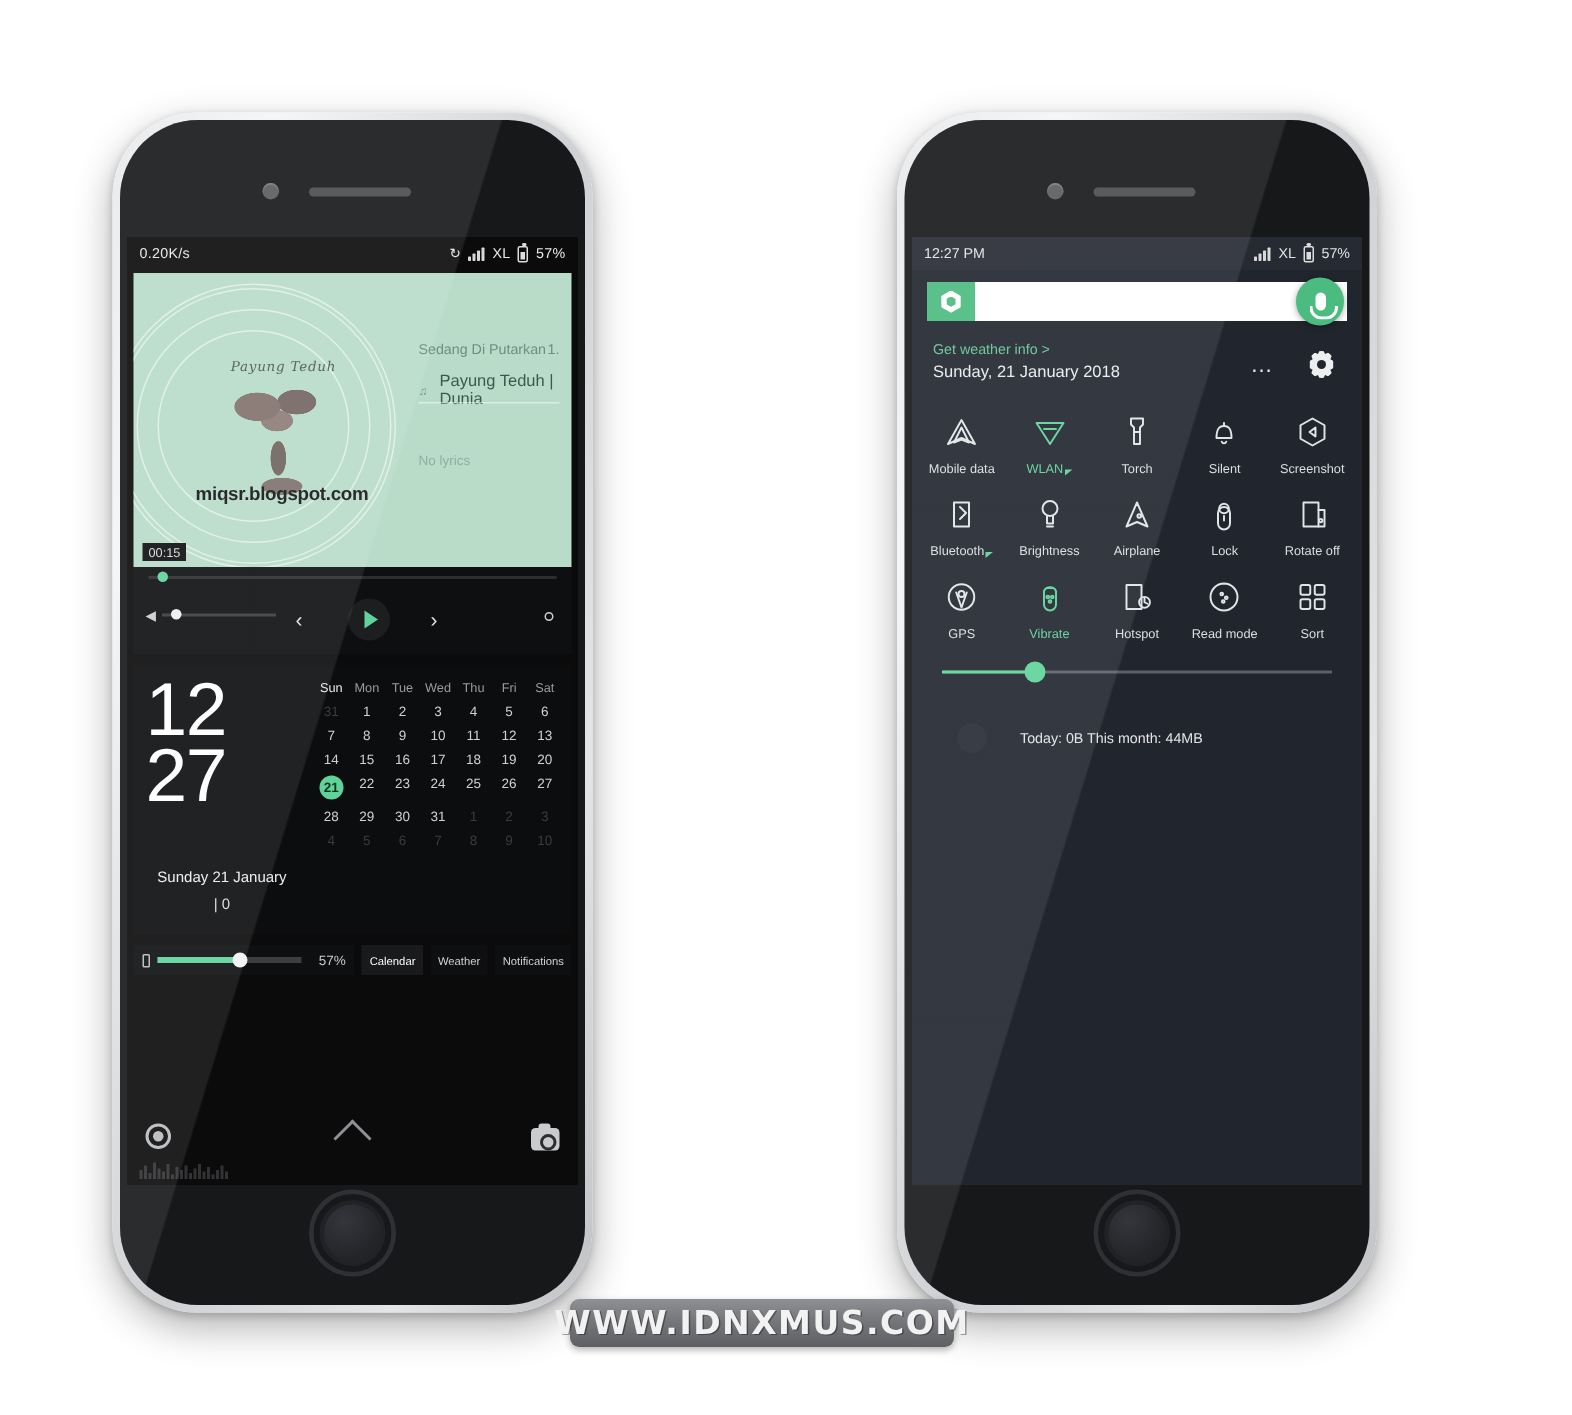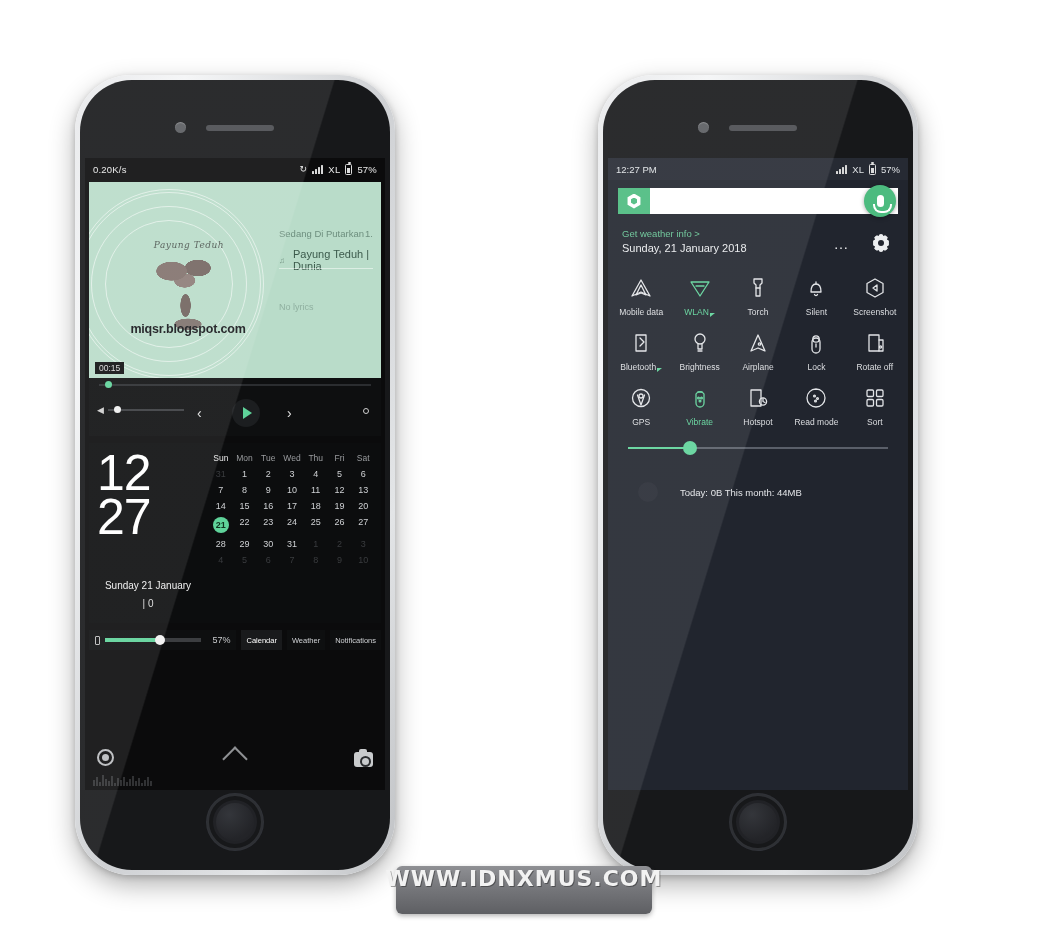--- a/index.html
+++ b/index.html
@@ -270,24 +270,24 @@
   .bright { margin:2px 20px 0; height:14px; position:relative; }
   .bright .tr { position:absolute; left:0; right:0; top:6px; height:1.5px; background:#5a5f69; }
   .bright .fl { position:absolute; left:0; top:6px; height:1.5px; width:24%; background:#5fd39a; }
   .bright .kn { position:absolute; left:24%; top:0; margin-left:-7px; width:14px;height:14px;border-radius:50%;background:#5fd39a; }
   .usage { margin-top:26px; position:relative; height:22px; display:flex; align-items:center; }
   .usage .circ { position:absolute; left:30px; width:20px;height:20px;border-radius:50%;background:#272b34; }
   .usage .txt { margin-left:72px; font-size:9.5px; color:#e2e4e7; }
 
   
   .watermark {
-    position:absolute; left:396px; top:866px; width:256px; height:48px;
+    position:absolute; left:380px; top:866px; width:256px; height:32px;
     border-radius:6px;
     background: linear-gradient(180deg,#8f9094 0%,#76777b 45%,#5e5f63 100%);
-    display:flex; justify-content:center;
+    display:flex; align-items:center; justify-content:center;
     box-shadow: 0 2px 5px rgba(0,0,0,.3);
   }
   .watermark span {
     font-family:"DejaVu Sans", sans-serif;
     font-weight:bold; font-size:22px; color:#f2f2f2; letter-spacing:1px;
     text-shadow: 1px 1px 0 rgba(0,0,0,.35);
   }
 </style>
 </head>
 <body>

